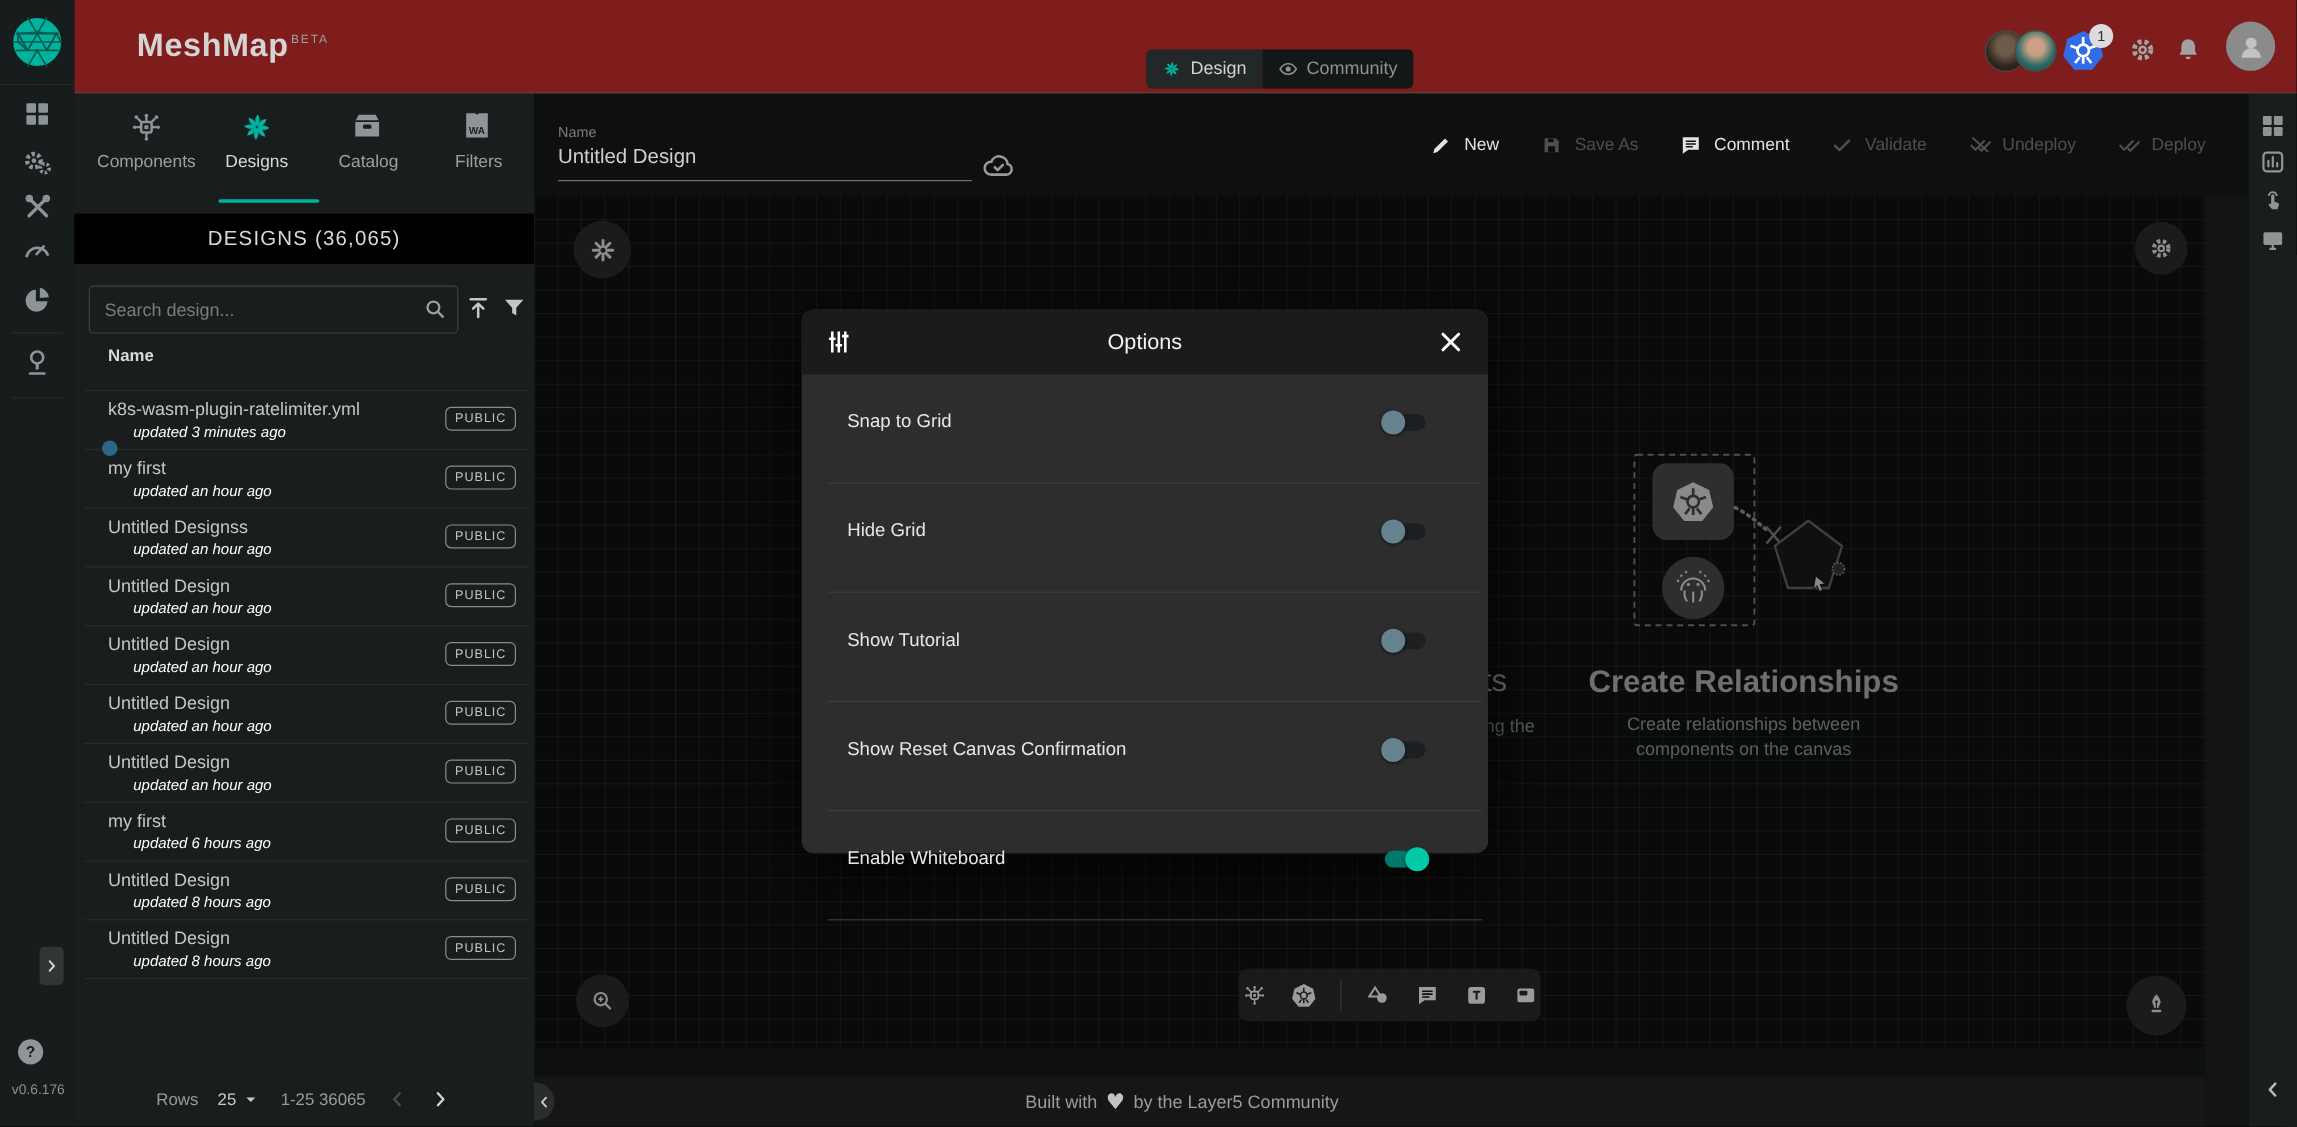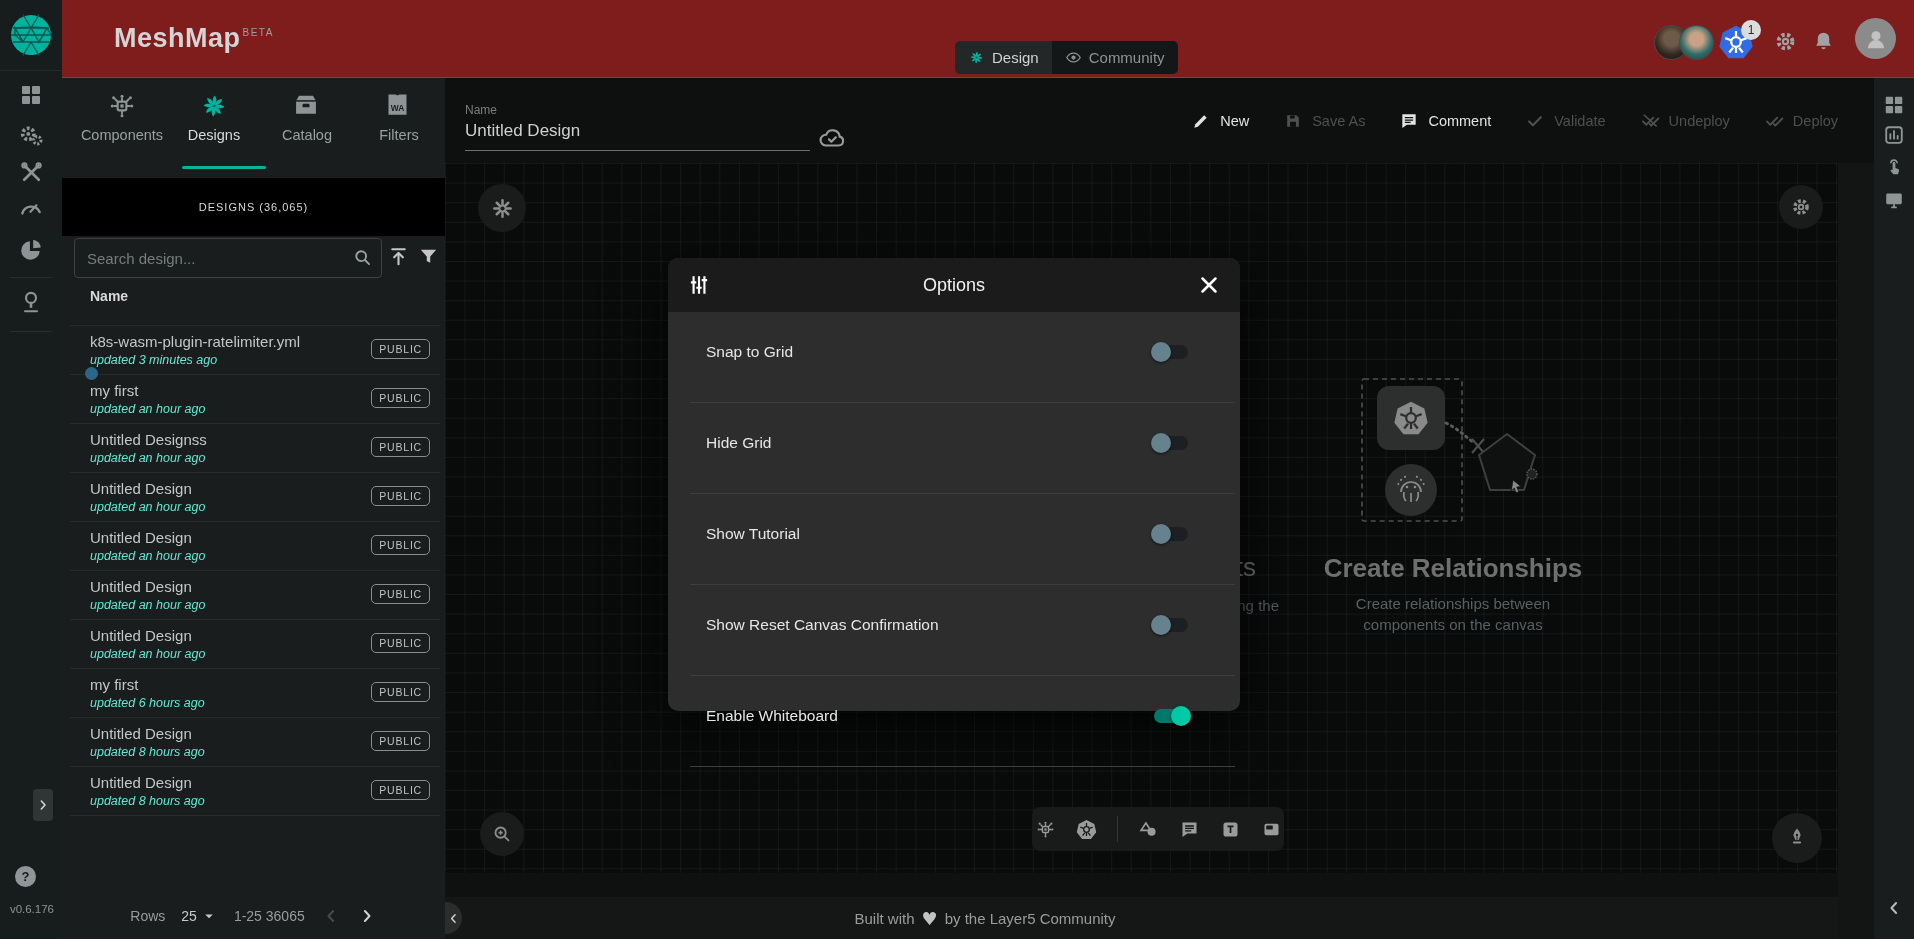--- a/index.html
+++ b/index.html
@@ -34,31 +34,31 @@
   .big-avatar{position:absolute;left:1793px;top:18px;width:41px;height:41px;border-radius:50%;background:#8b8b8b;color:#c2c2c2;display:flex;align-items:center;justify-content:center;cursor:pointer;}
 
   
   .panel{left:62px;top:78px;width:383px;height:861px;background:#1a1d1d;}
   .tab{position:absolute;top:0;width:92px;height:94px;cursor:pointer;text-align:center;color:#9aa0a0;}
   .tab .ticon{margin:13px auto 6px;width:30px;height:30px;color:#8f9596;}
   .tab .tlabel{font-size:14.5px;}
   .tab.active .tlabel{color:#dadada;}
   .tab.active .ticon{color:#00B39F;}
   .tab-underline{position:absolute;left:120px;top:88px;width:84px;height:3px;background:#00B39F;border-radius:2px;}
-  .sec-title{position:absolute;left:0;top:100px;width:383px;height:58px;background:#000;display:flex;align-items:center;justify-content:center;font-size:11px;color:#d9d9d9;letter-spacing:1px;}
+  .sec-title{position:absolute;left:0;top:100px;width:383px;height:42px;background:#000;display:flex;align-items:center;justify-content:center;font-size:17px;color:#d9d9d9;letter-spacing:1px;}
   .search-wrap{position:absolute;left:12px;top:160px;width:306px;height:38px;border:1px solid #3e4243;border-radius:4px;}
   .search-wrap input{width:100%;height:100%;box-sizing:border-box;background:transparent;border:none;outline:none;padding:0 36px 0 12px;font-size:15px;color:#c0c0c0;font-family:inherit;}
   .search-wrap input::placeholder{color:#767d7d;}
   .search-ic{position:absolute;right:8px;top:8px;width:21px;height:21px;color:#9aa0a0;}
   .pnl-icbtn{position:absolute;top:167px;width:23px;height:23px;color:#c6c6c6;cursor:pointer;}
   .tbl-h{position:absolute;left:28px;top:210px;font-size:14px;font-weight:bold;color:#d9d9d9;}
   .rows{position:absolute;left:8px;top:247px;width:370px;border-top:1px solid #282b2b;}
   .drow{position:relative;height:48px;border-bottom:1px solid #282b2b;padding-left:20px;cursor:pointer;}
   .r-name{padding-top:7px;font-size:15px;color:#c6c6c6;white-space:nowrap;overflow:hidden;text-overflow:ellipsis;width:275px;}
-  .r-upd{font-size:12.5px;font-style:italic;color:#5eead4;margin-top:3px;}
+  .r-upd{font-size:12.5px;font-style:italic;color:#ffffff;margin-top:3px;margin-left:21px;}
   .r-badge{position:absolute;right:10px;top:13px;border:1px solid #8c8c8c;border-radius:5px;padding:3px 7px;font-size:10.5px;color:#c2c2c2;letter-spacing:.8px;}
   .collab-dot{position:absolute;left:23px;top:289px;width:13px;height:13px;border-radius:50%;background:#2f6f93;opacity:.9;}
   .pag{position:absolute;left:0;top:816px;width:383px;height:44px;display:flex;align-items:center;justify-content:center;gap:16px;font-size:14px;color:#9b9b9b;}
   .pg-size{display:flex;align-items:center;gap:3px;color:#c9c9c9;cursor:pointer;}
   .pg-chev{width:20px;height:20px;color:#4a4a4a;}
   .pg-chev.enabled{color:#d2d2d2;cursor:pointer;}
 
   
   .topbar{left:445px;top:78px;width:1429px;height:85px;background:#0e1010;}
   .nm-label{position:absolute;left:20px;top:25px;font-size:12px;color:#7c7c7c;}

